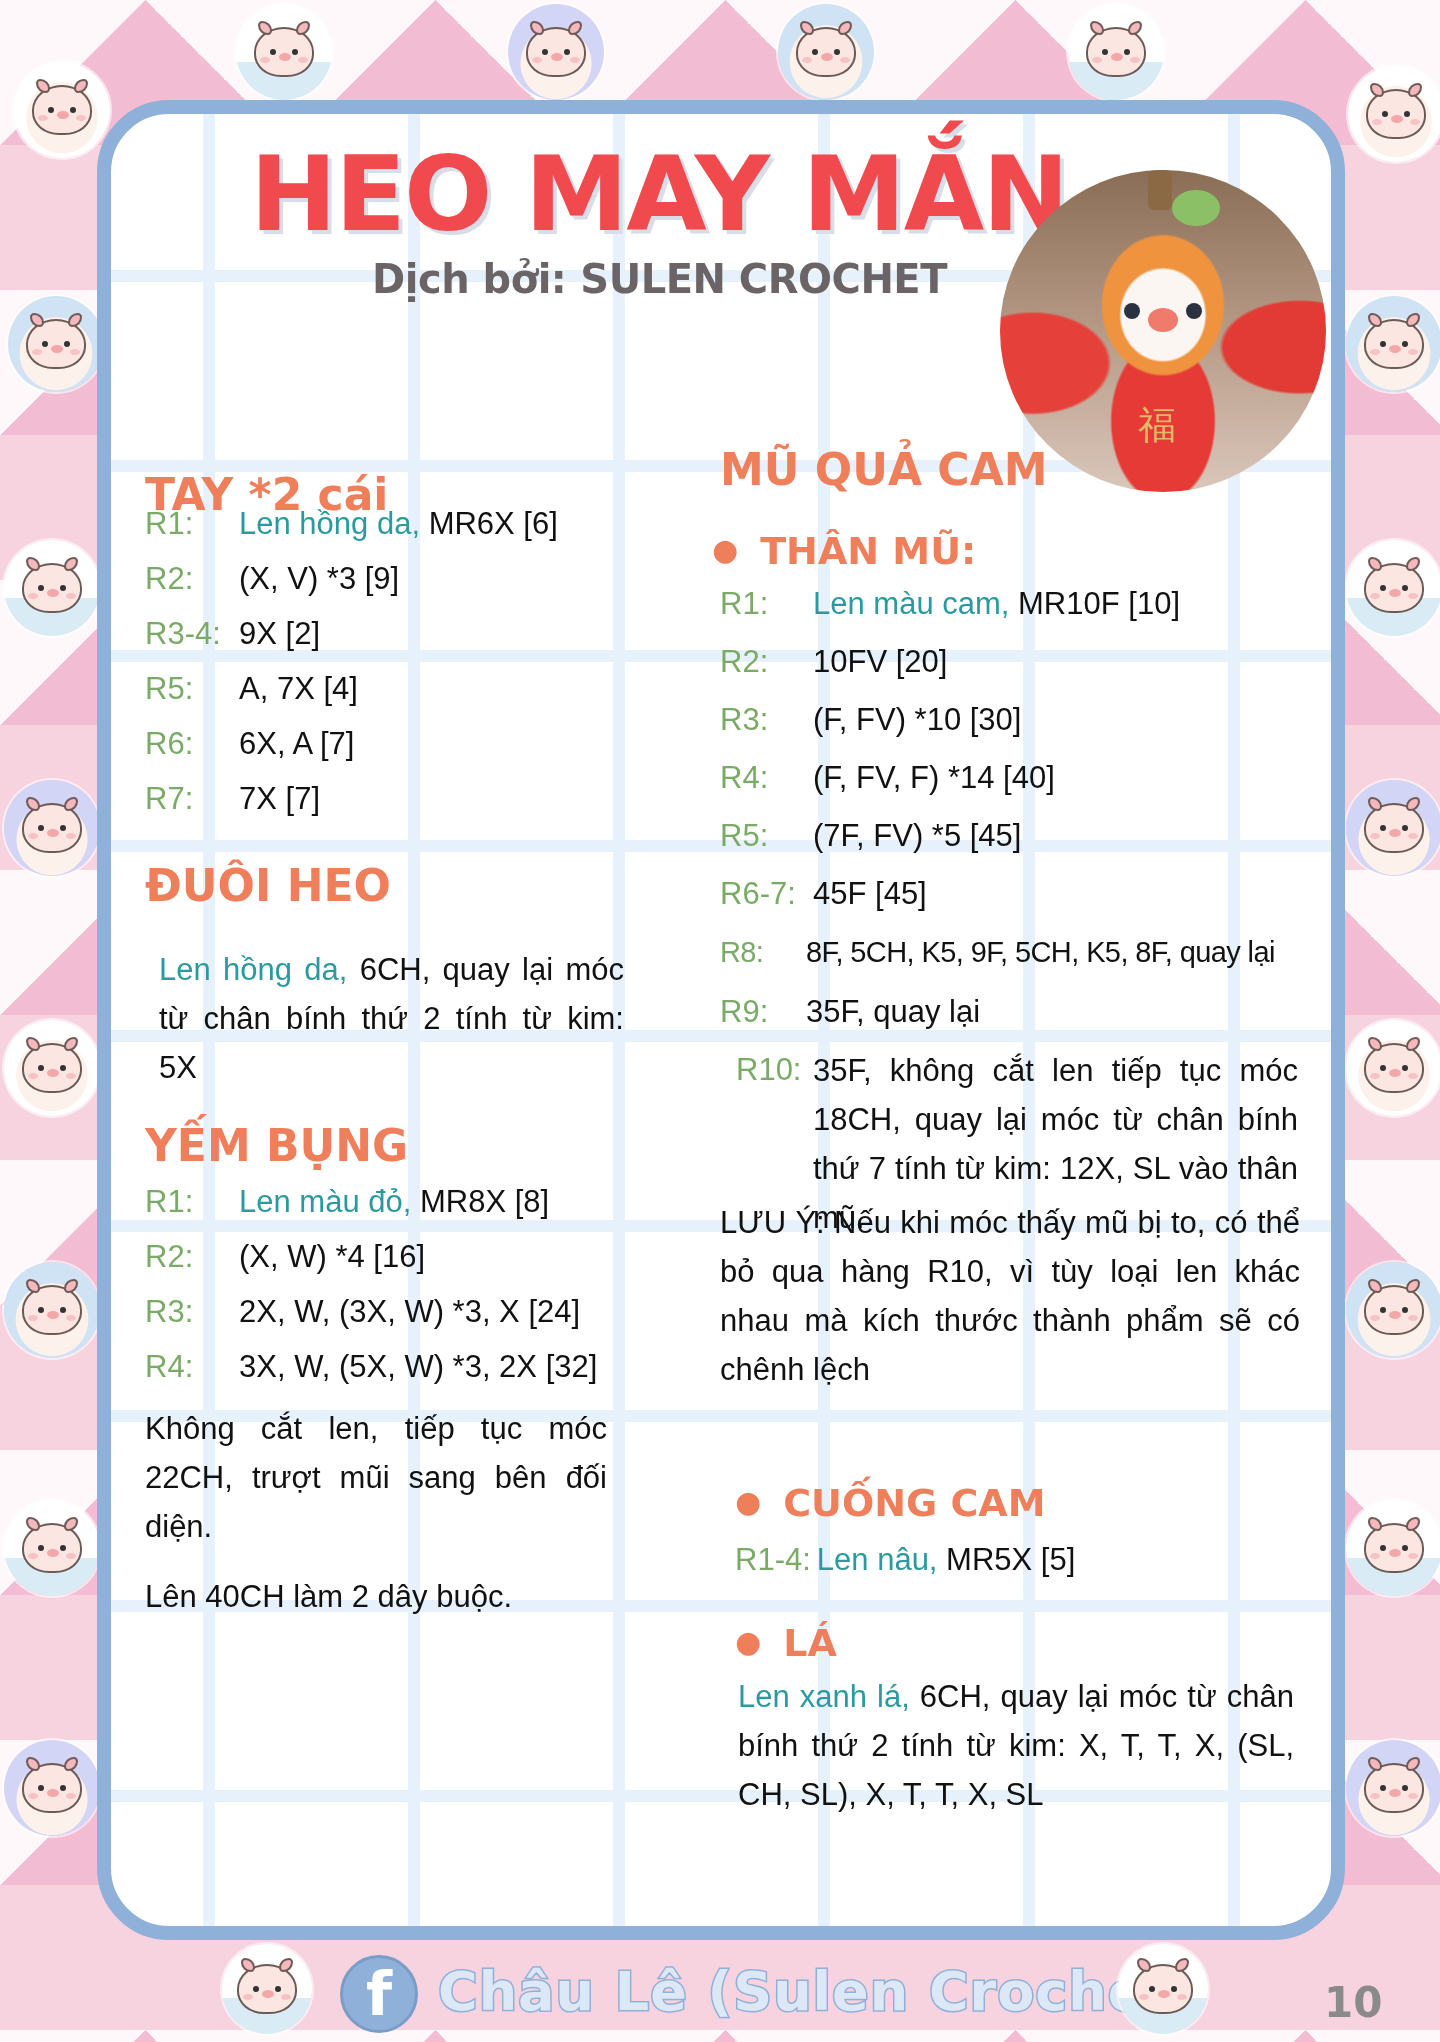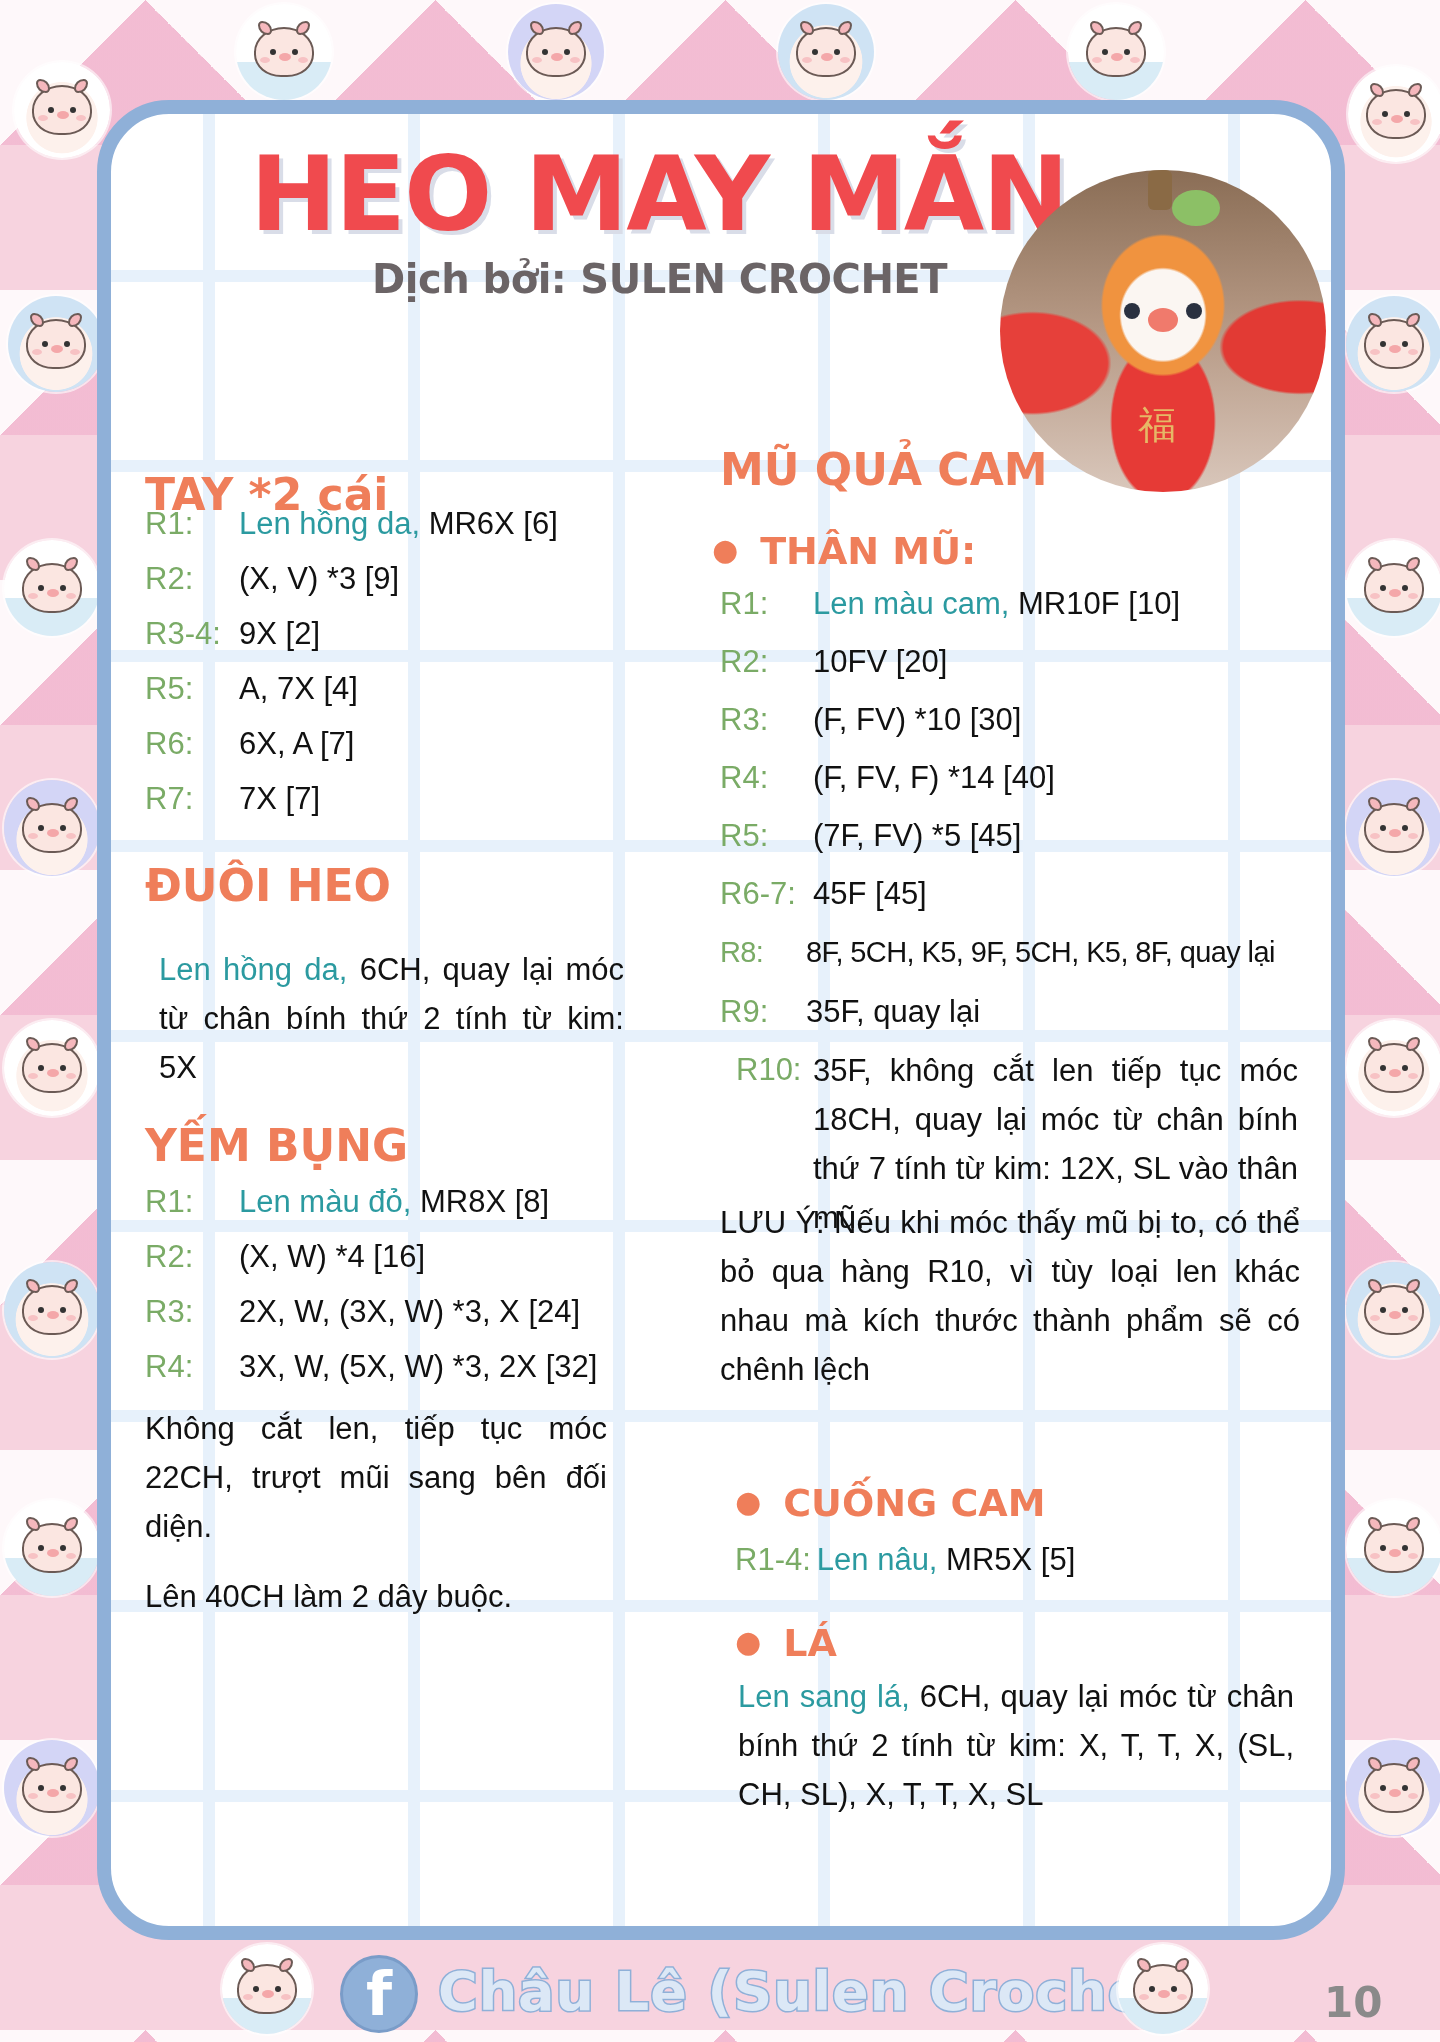--- a/index.html
+++ b/index.html
@@ -406,21 +406,21 @@
 
 <div class="h-section h-sub" style="left:735px;top:1484px;">
   <span class="bullet">●</span><span>CUỐNG CAM</span>
 </div>
 <div class="row" style="left:735px;top:1544px;"><span class="lbl">R1-4:</span><span style="display:inline-block;width:6px"></span><span class="yarn">Len nâu,</span><span> MR5X  [5]</span></div>
 
 <div class="h-section h-sub" style="left:735px;top:1624px;">
   <span class="bullet">●</span><span>LÁ</span>
 </div>
 <div class="para" style="left:738px;top:1672px;width:556px;">
-  <span class="yarn">Len sang lá,</span><span> 6CH, quay lại móc từ chân bính thứ 2 tính từ kim: X, T, T, X, (SL, CH, SL), X, T, T, X, SL</span>
+  <span class="yarn">Len xanh lá,</span><span> 6CH, quay lại móc từ chân bính thứ 2 tính từ kim: X, T, T, X, (SL, CH, SL), X, T, T, X, SL</span>
 </div>
 
 <div class="sticker pinkpig" style="left:222px;top:1944px;width:90px;height:90px;">
     <div class="pig-face">
       <span class="ear l"></span>
       <span class="ear r"></span>
       <span class="eye l"></span>
       <span class="eye r"></span>
       <span class="snout"></span>
       <span class="cheek l"></span>

